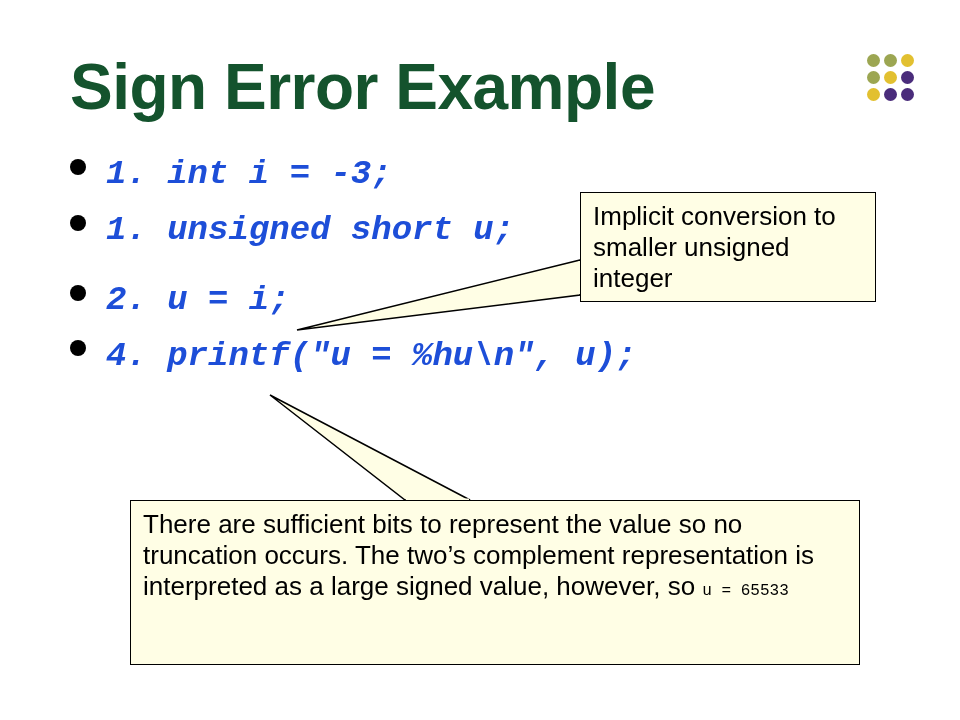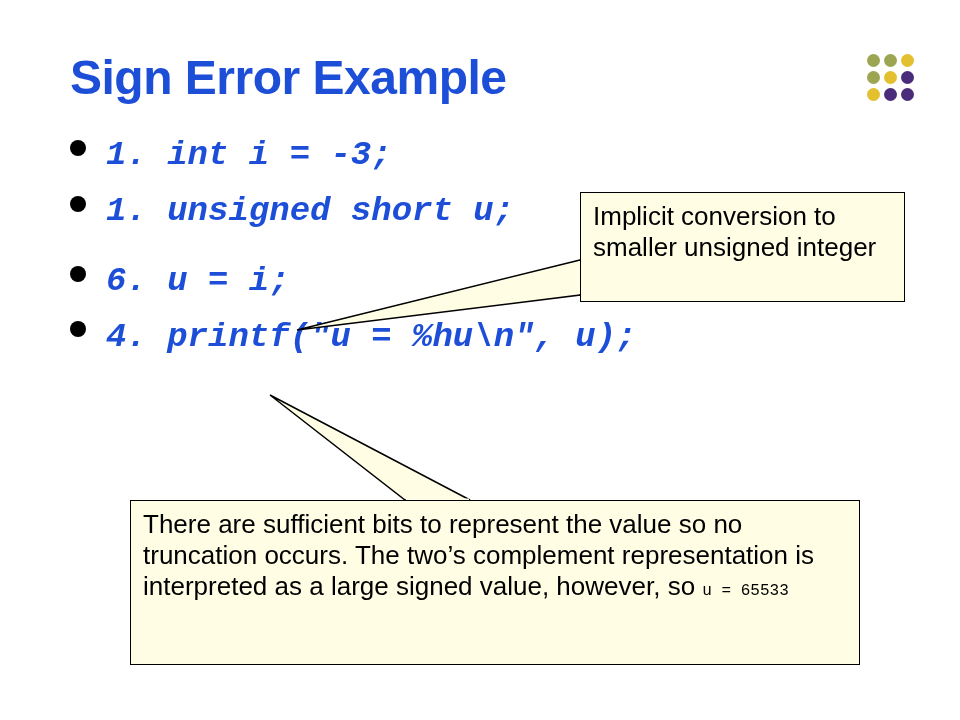--- a/index.html
+++ b/index.html
@@ -14,22 +14,22 @@
   .slide {
     position: relative;
     width: 960px;
     height: 720px;
     box-sizing: border-box;
     padding: 50px 70px 40px 70px;
   }
   .title {
     font-family: Verdana, Arial, sans-serif;
     font-weight: 700;
-    font-size: 48px;
-    color: #1d4ed8;
+    font-size: 64px;
+    color: #14532d;
     margin: 0 0 28px 0;
     letter-spacing: -0.5px;
   }
   .bullets {
     list-style: none;
     padding: 0;
     margin: 0;
   }
   .bullets li {
     position: relative;
@@ -80,21 +80,21 @@
     font-family: Arial, Helvetica, sans-serif;
     font-size: 26px;
     line-height: 1.2;
     color: #000;
     padding: 8px 12px;
     box-sizing: border-box;
   }
   .callout1 {
     top: 192px;
     left: 580px;
-    width: 325px;
+    width: 296px;
     height: 110px;
   }
   .callout2 {
     top: 500px;
     left: 130px;
     width: 730px;
     height: 165px;
   }
   .callout2 .mono {
     font-family: "Courier New", Courier, monospace;
@@ -128,21 +128,21 @@
       <span class="dot" style="background:#E2C030"></span>
       <span class="dot" style="background:#4A2C7B"></span>
       <span class="dot" style="background:#4A2C7B"></span>
     </div>
   </div>
 
   <ul class="bullets">
     <li><span class="codeitem">1. int i = -3;</span></li>
     <li><span class="codeitem">1. unsigned short u;</span></li>
     <div class="blank-line"></div>
-    <li><span class="codeitem">6. u = i;</span></li>
+    <li><span class="codeitem">2. u = i;</span></li>
     <li><span class="codeitem">4. printf("u = %hu\n", u);</span></li>
   </ul>
 
   <svg class="pointer" style="left:0; top:0;" width="960" height="720">
     <polygon points="580,260 580,295 297,330" fill="#FFFEE5" stroke="#000" stroke-width="1.5"></polygon>
 
     <line x1="580" y1="261" x2="580" y2="294" stroke="#FFFEE5" stroke-width="3"></line>
   </svg>
 
   <div class="callout callout1">

